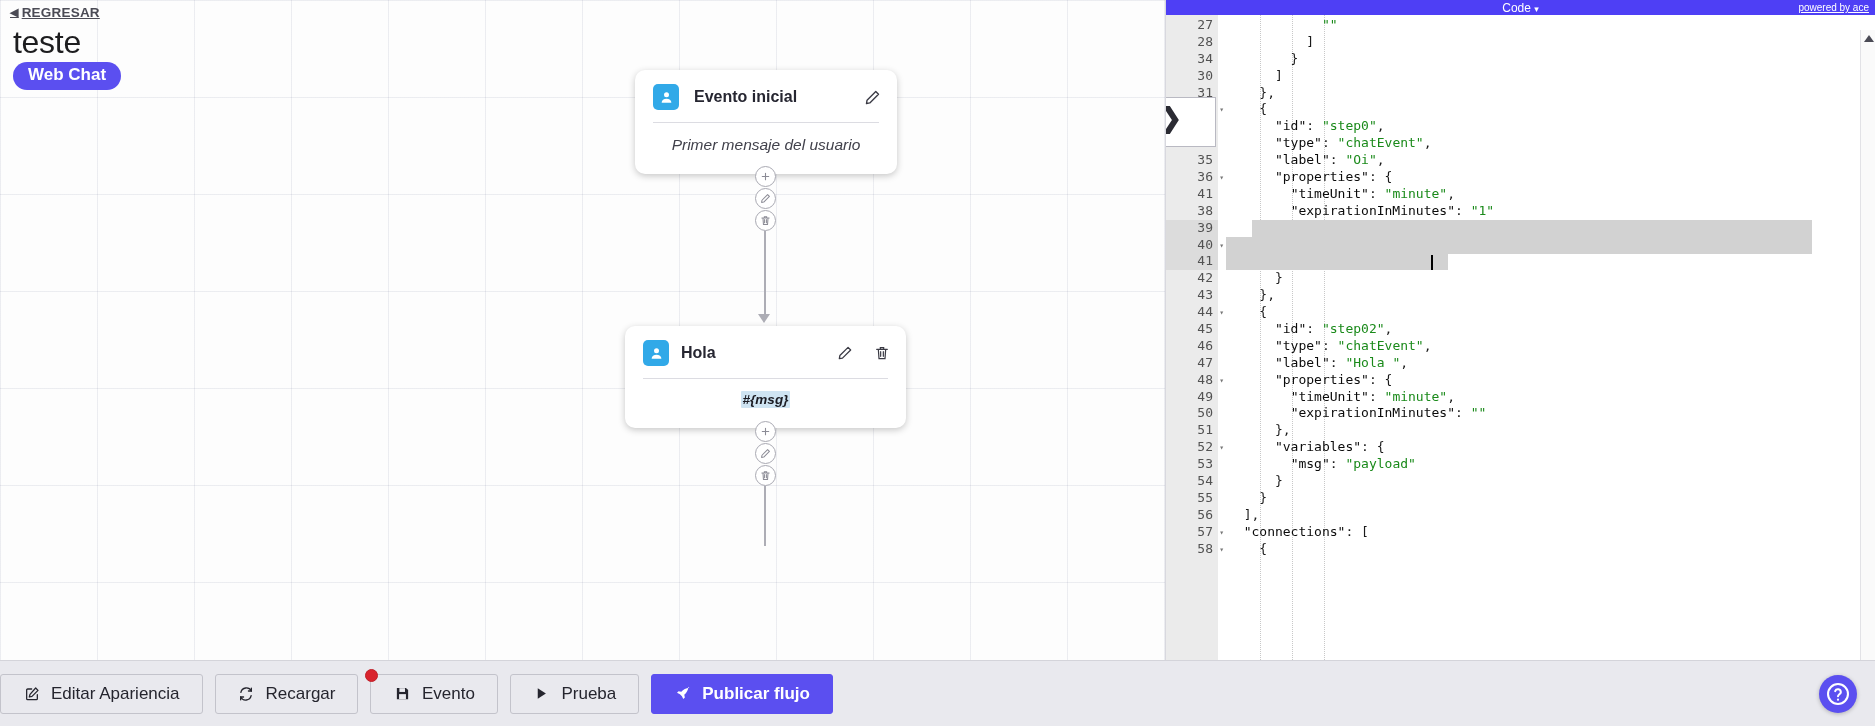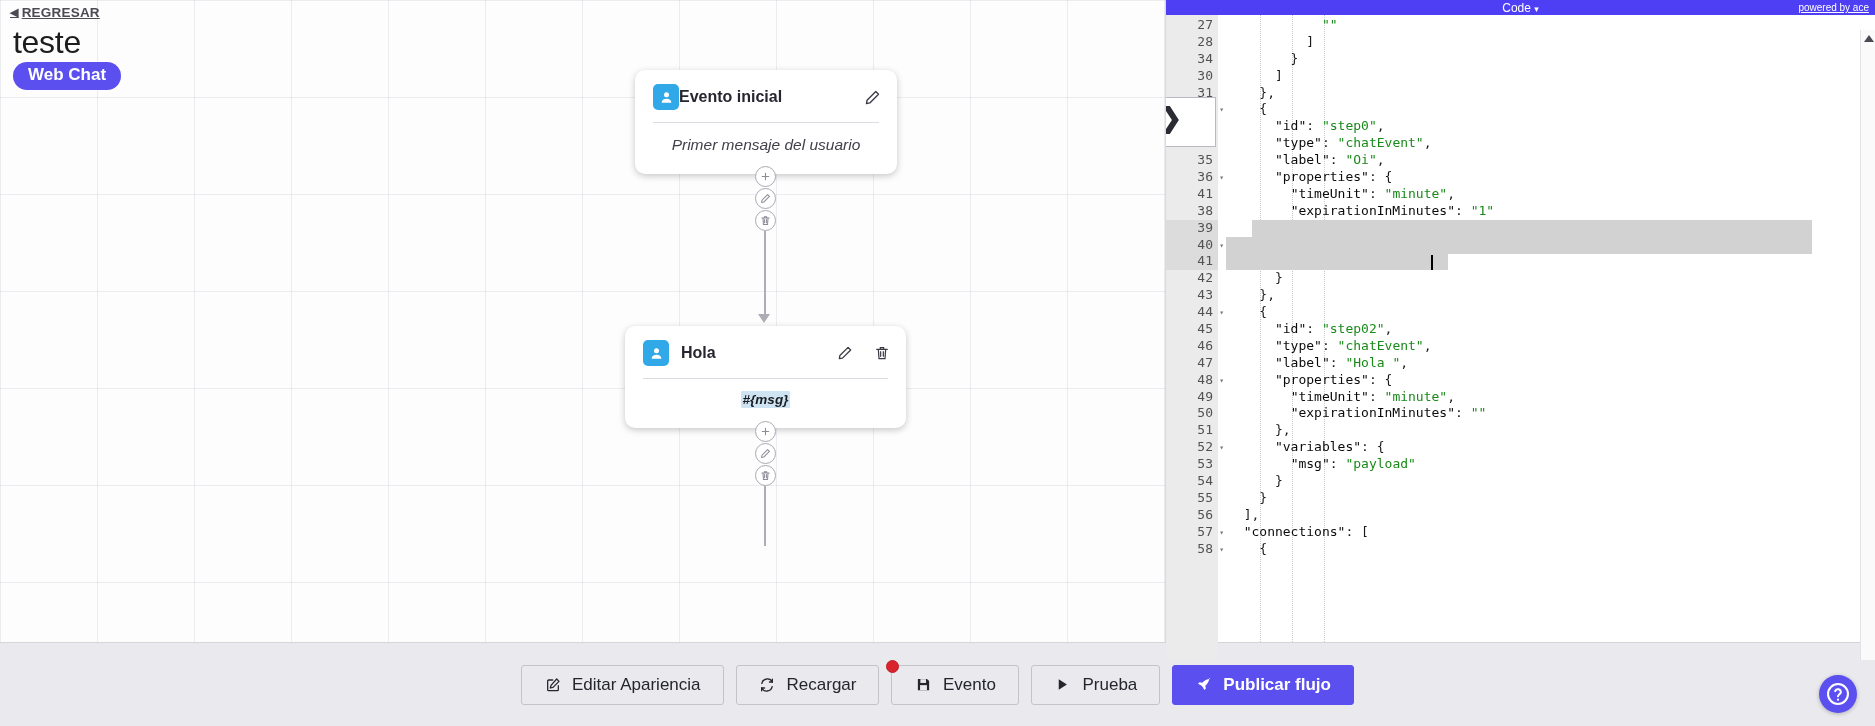--- a/index.html
+++ b/index.html
@@ -48,20 +48,21 @@
   
   .node {
     position: absolute;
     background: #fff;
     border-radius: 10px;
     box-shadow: 0 2px 7px rgba(0,0,0,.22);
   }
   .node-head {
     display: flex; align-items: center;
     padding: 14px 16px 12px 18px;
+    gap: 15px;
   }
   .node-icon {
     width: 26px; height: 26px; border-radius: 5px;
     background: #31a9e8;
     display: flex; align-items: center; justify-content: center;
     flex: 0 0 auto;
   }
   .node-icon svg { display: block; }
   .node-title {
     font-size: 16px; font-weight: 700; color: #262631;
@@ -211,24 +212,24 @@
     position: absolute; left: 3px; top: 5px;
     width: 0; height: 0;
     border-left: 5px solid transparent;
     border-right: 5px solid transparent;
     border-bottom: 7px solid #4a4a55;
   }
 
   
   #toolbar {
     position: absolute; left: 0; bottom: 0;
-    width: 1875px; height: 84px;
+    width: 1875px; height: 66px;
     background: #e9e9ee;
     border-top: 1px solid #d4d4da;
-    display: flex; align-items: center; justify-content: center;
+    display: flex; align-items: center; justify-content: flex-start;
     gap: 12px;
   }
   .tb-btn {
     position: relative;
     height: 40px; min-width: 128px;
     border: 1px solid #c3c3cb; border-radius: 3px;
     background: #e9e9ee; color: #25252e;
     font-size: 17px; font-weight: 400;
     display: flex; align-items: center; justify-content: center;
     gap: 11px; padding: 0 22px; cursor: pointer;

